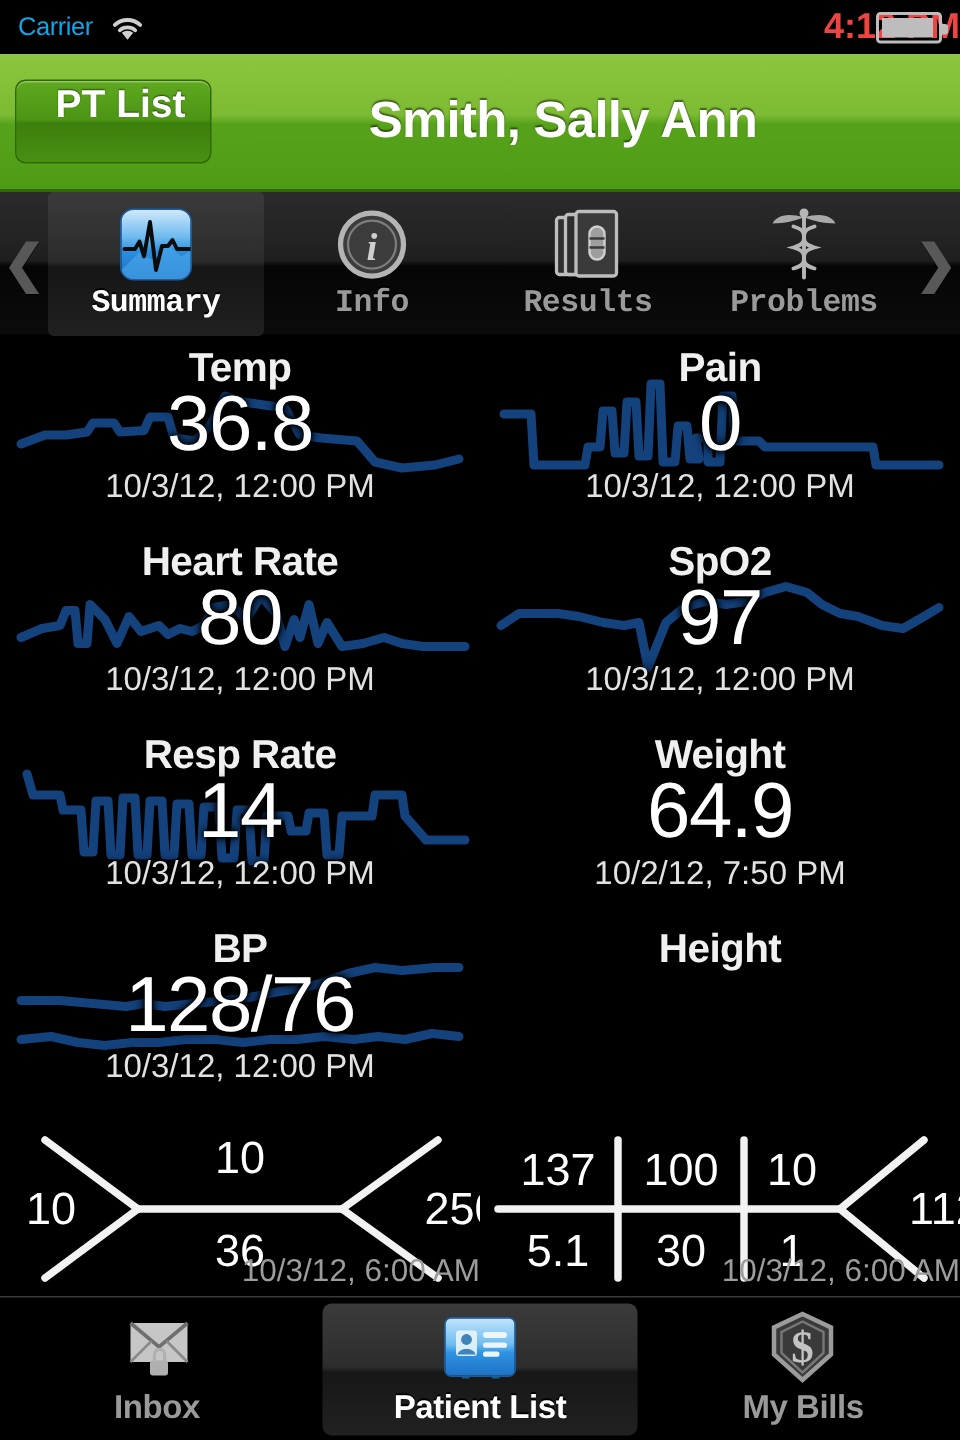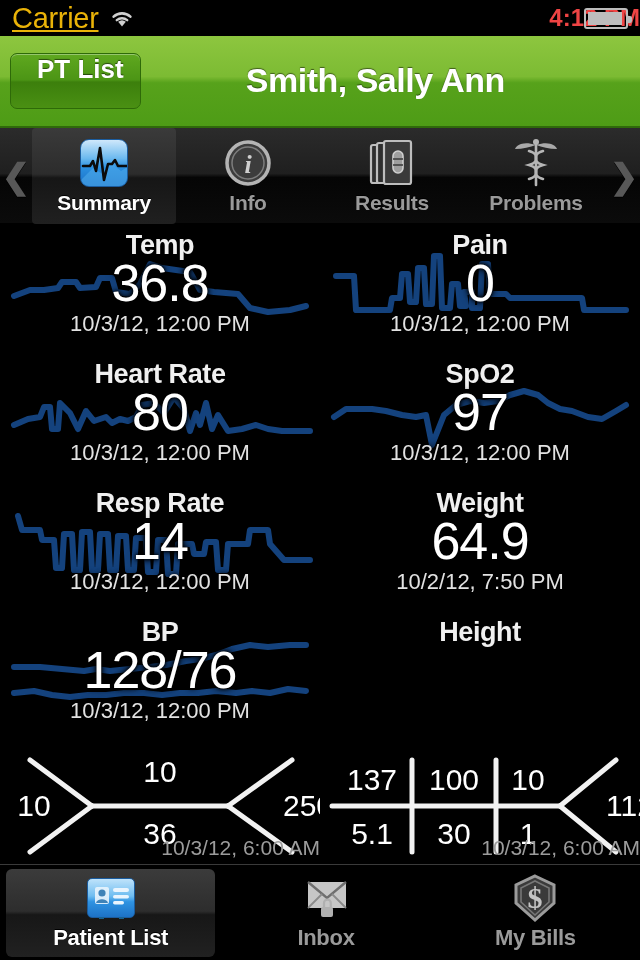--- a/index.html
+++ b/index.html
@@ -11,21 +11,21 @@
     overflow:hidden;
   }
   #app { position:relative; width:640px; height:960px; background:#000; }
 
   
   .statusbar{
     position:relative; height:36px; background:#000;
     display:flex; align-items:center; color:#d8d8d8;
   }
   .sb-left{ display:flex; align-items:center; gap:10px; padding-left:12px; }
-  .sb-carrier{ font-size:29px; font-weight:400; letter-spacing:-.3px; color:#eab308;text-decoration:underline; }
+  .sb-carrier{ font-size:17px; font-weight:400; letter-spacing:-.3px; color:#0ea5e9; }
   .sb-time{
     position:absolute; left:0; right:0; text-align:right;
     font-size:24px; font-weight:700; color:#ef4444; letter-spacing:0px;
   }
   .sb-right{ margin-left:auto; padding-right:12px; display:flex; align-items:center; }
   .wifi{ width:26px; height:19px; position:relative; }
   .battery{ width:44px; height:21px; border:2px solid #bdbdbd; border-radius:3px; position:relative; }
   .battery::after{
     content:""; position:absolute; right:-6px; top:6px; width:4px; height:7px;
     background:#bdbdbd; border-radius:0 2px 2px 0;
@@ -84,20 +84,21 @@
     gap:2px; position:relative;
   }
   .tab.active{
     background:linear-gradient(to bottom,#3a3a3a 0%,#2c2c2c 48%,#161616 52%,#202020 100%);
     border-radius:4px;
   }
   .tab .ticon{ height:52px; display:flex; align-items:center; justify-content:center; }
   .tab .tlabel{
     font-size:21px; font-weight:700; color:#9a9a9a; letter-spacing:-.3px;
     text-shadow:0 -1px 0 #000;
+    font-family:Liberation Mono, monospace;
   }
   .tab.active .tlabel{ color:#fff; }
 
   .icon-summary{
     width:48px; height:48px; border-radius:9px;
     background:linear-gradient(to bottom,#cfe8fb 0%,#6bb9ef 40%,#2a8fe0 60%,#1b6fc4 100%);
     position:relative; overflow:hidden; border:1px solid #1b5c9e;
   }
   .icon-summary svg{ position:absolute; left:0; top:0; }
 
@@ -385,53 +386,53 @@
           <text x="286" y="76" text-anchor="start">112</text>
         </g>
       </svg>
       <div class="labtime">10/3/12, 6:00 AM</div>
     </div>
 
   </div>
 
   <div class="toolbar">
 
+    <div class="tbitem">
+      <span class="tbicon">
+        <svg width="54" height="48" viewBox="0 0 54 48">
+          <rect x="9" y="8" width="38" height="26" fill="#c6c6c6"></rect>
+          <path d="M9 8 L28 24 L47 8" fill="none" stroke="#6e6e6e" stroke-width="2.4"></path>
+          <path d="M9 34 L23 20 M47 34 L33 20" stroke="#8a8a8a" stroke-width="1.8" fill="none"></path>
+          <rect x="22" y="33" width="12" height="10" rx="2" fill="#b0b0b0"></rect>
+          <path d="M25 33 L25 29 A3.4 3.4 0 0 1 31.8 29 L31.8 33" fill="none" stroke="#b0b0b0" stroke-width="2.2"></path>
+        </svg>
+      </span>
+      <span class="tblabel">Inbox</span>
+    </div>
+
     <div class="tbitem active">
       <span class="tbicon">
         <span class="icon-ptlist">
           <svg width="48" height="40" viewBox="0 0 48 40">
             <rect x="7" y="8" width="14" height="17" rx="2" fill="#e8f4fd" opacity=".9"></rect>
             <circle cx="14" cy="14" r="3.6" fill="#3f83b8"></circle>
             <path d="M8 24 C9 19 19 19 20 24 Z" fill="#3f83b8"></path>
             <rect x="25" y="9" width="16" height="4" rx="2" fill="#eaf5fe"></rect>
             <rect x="25" y="16" width="16" height="3.5" rx="1.7" fill="#eaf5fe"></rect>
             <rect x="25" y="22" width="11" height="3.5" rx="1.7" fill="#eaf5fe"></rect>
             <rect x="11" y="38" width="5" height="4" fill="#17608f"></rect>
             <rect x="31" y="38" width="5" height="4" fill="#17608f"></rect>
           </svg>
         </span>
       </span>
       <span class="tblabel">Patient List</span>
     </div>
 
     <div class="tbitem">
       <span class="tbicon">
-        <svg width="54" height="48" viewBox="0 0 54 48">
-          <rect x="9" y="8" width="38" height="26" fill="#c6c6c6"></rect>
-          <path d="M9 8 L28 24 L47 8" fill="none" stroke="#6e6e6e" stroke-width="2.4"></path>
-          <path d="M9 34 L23 20 M47 34 L33 20" stroke="#8a8a8a" stroke-width="1.8" fill="none"></path>
-          <rect x="22" y="33" width="12" height="10" rx="2" fill="#b0b0b0"></rect>
-          <path d="M25 33 L25 29 A3.4 3.4 0 0 1 31.8 29 L31.8 33" fill="none" stroke="#b0b0b0" stroke-width="2.2"></path>
-        </svg>
-      </span>
-      <span class="tblabel">Inbox</span>
-    </div>
-
-    <div class="tbitem">
-      <span class="tbicon">
         <svg width="50" height="50" viewBox="0 0 50 50">
           <path d="M25 3 L44 12 L44 30 L25 47 L6 30 L6 12 Z" fill="#3a3a3a" stroke="#9b9b9b" stroke-width="3"></path>
           <path d="M25 8 L39 15 L39 29 L25 42 L11 29 L11 15 Z" fill="none" stroke="#777" stroke-width="1.6"></path>
           <text x="25" y="35" font-family="Liberation Serif, serif" font-size="30" font-weight="700" fill="#c4c4c4" text-anchor="middle">$</text>
         </svg>
       </span>
       <span class="tblabel">My Bills</span>
     </div>
 
   </div>

